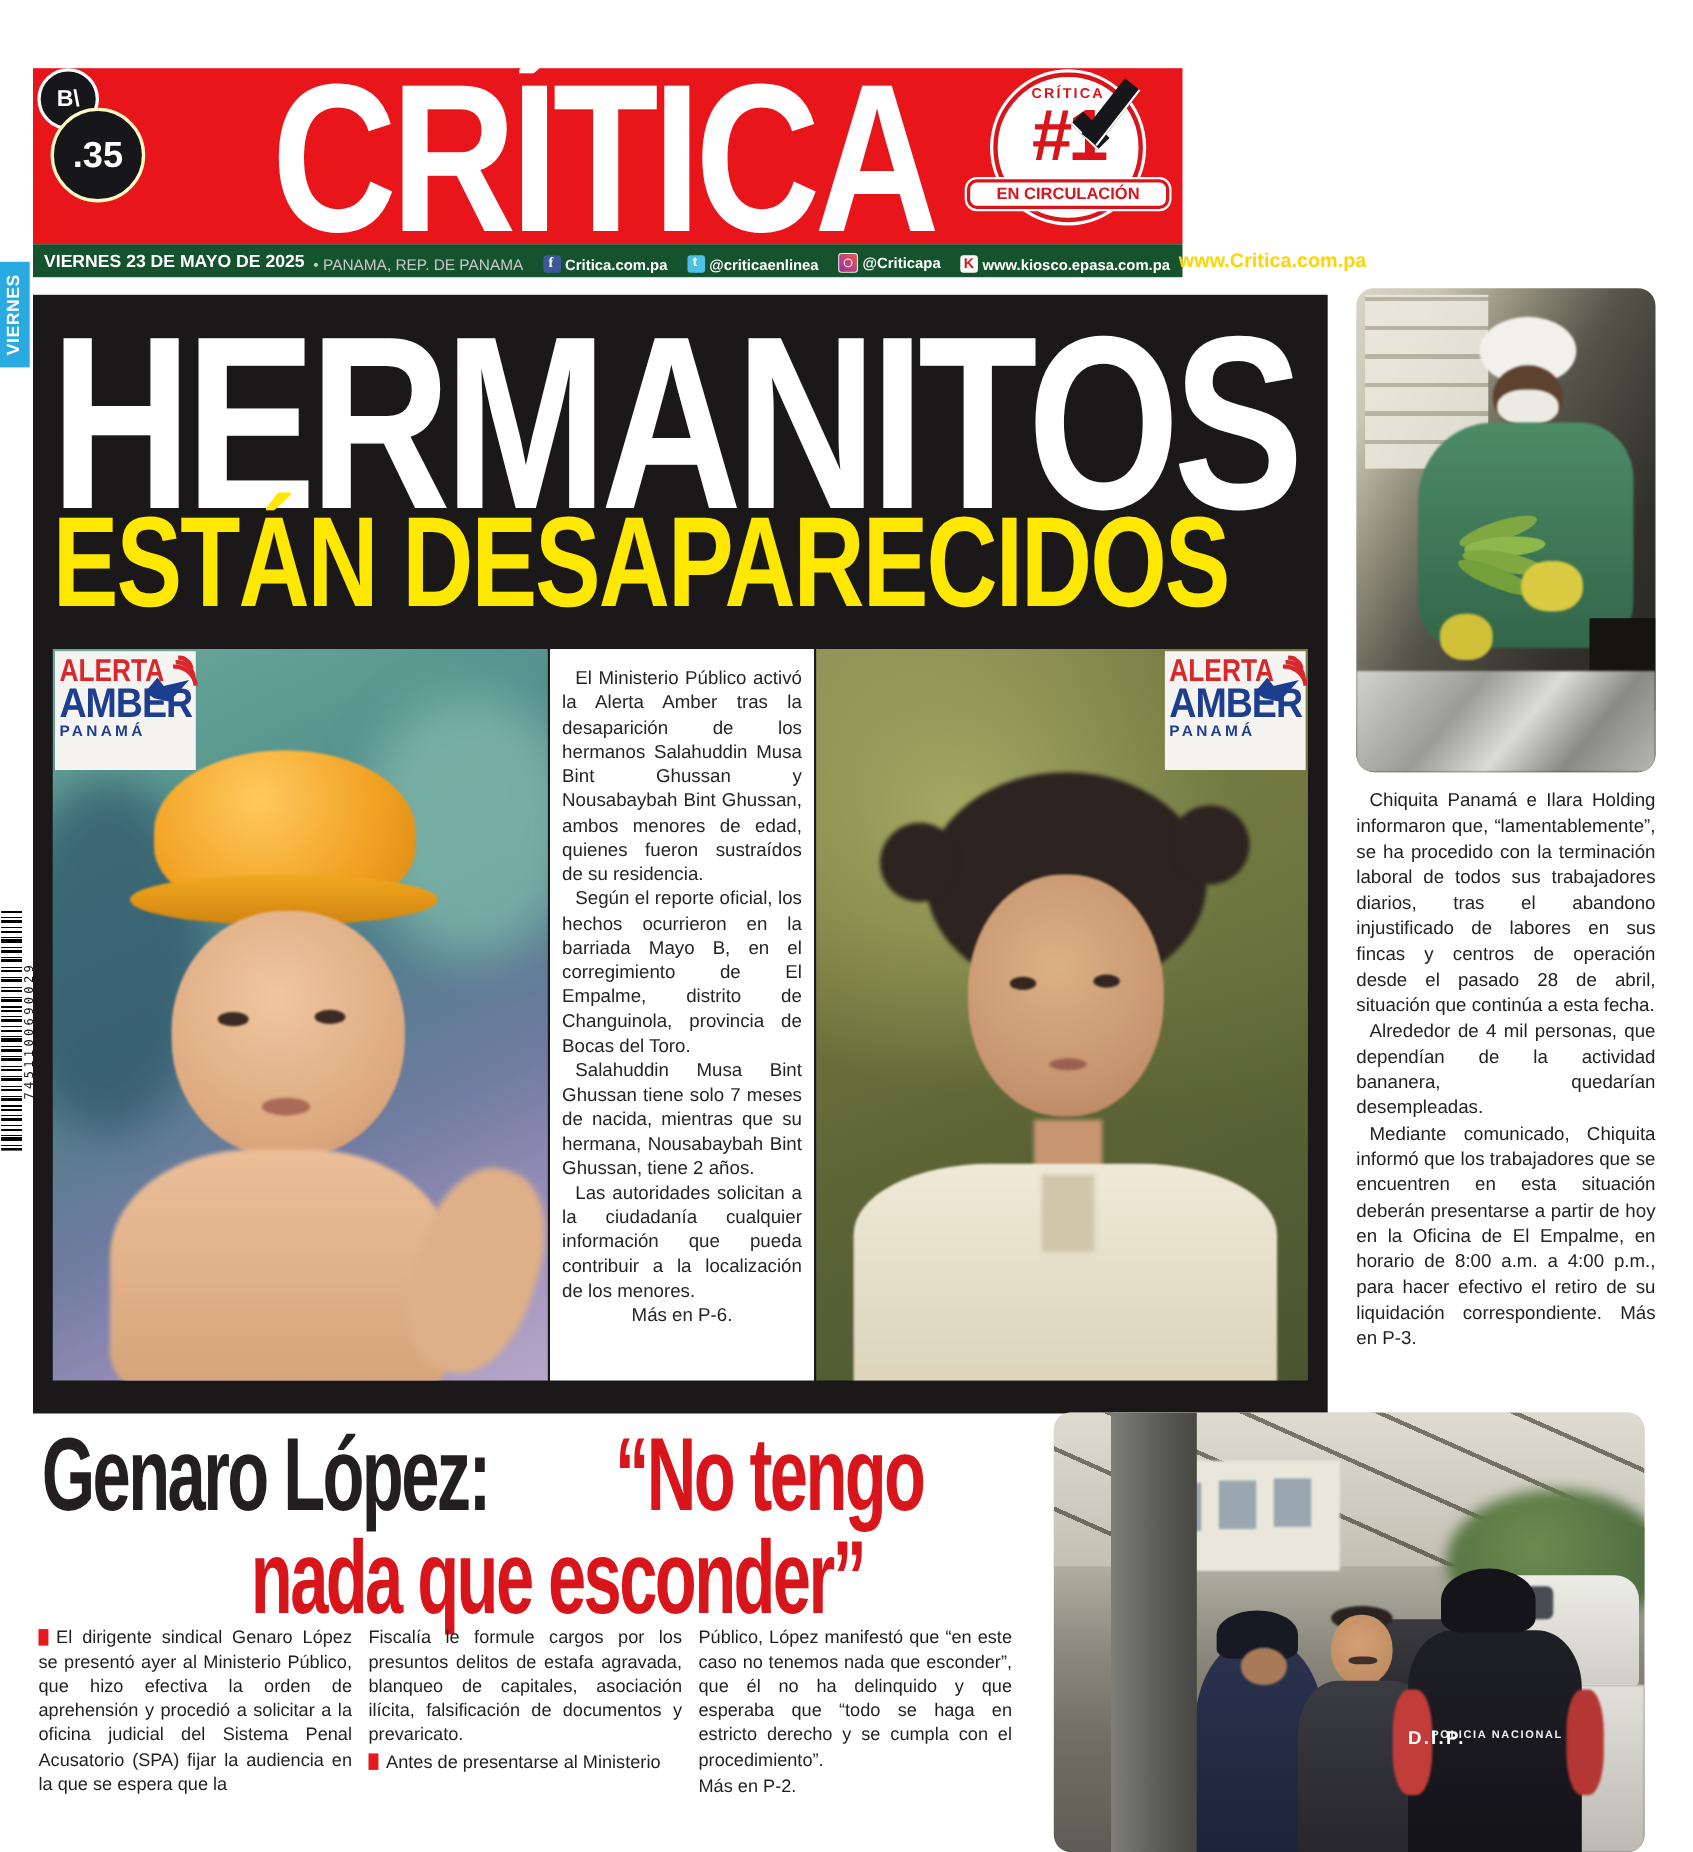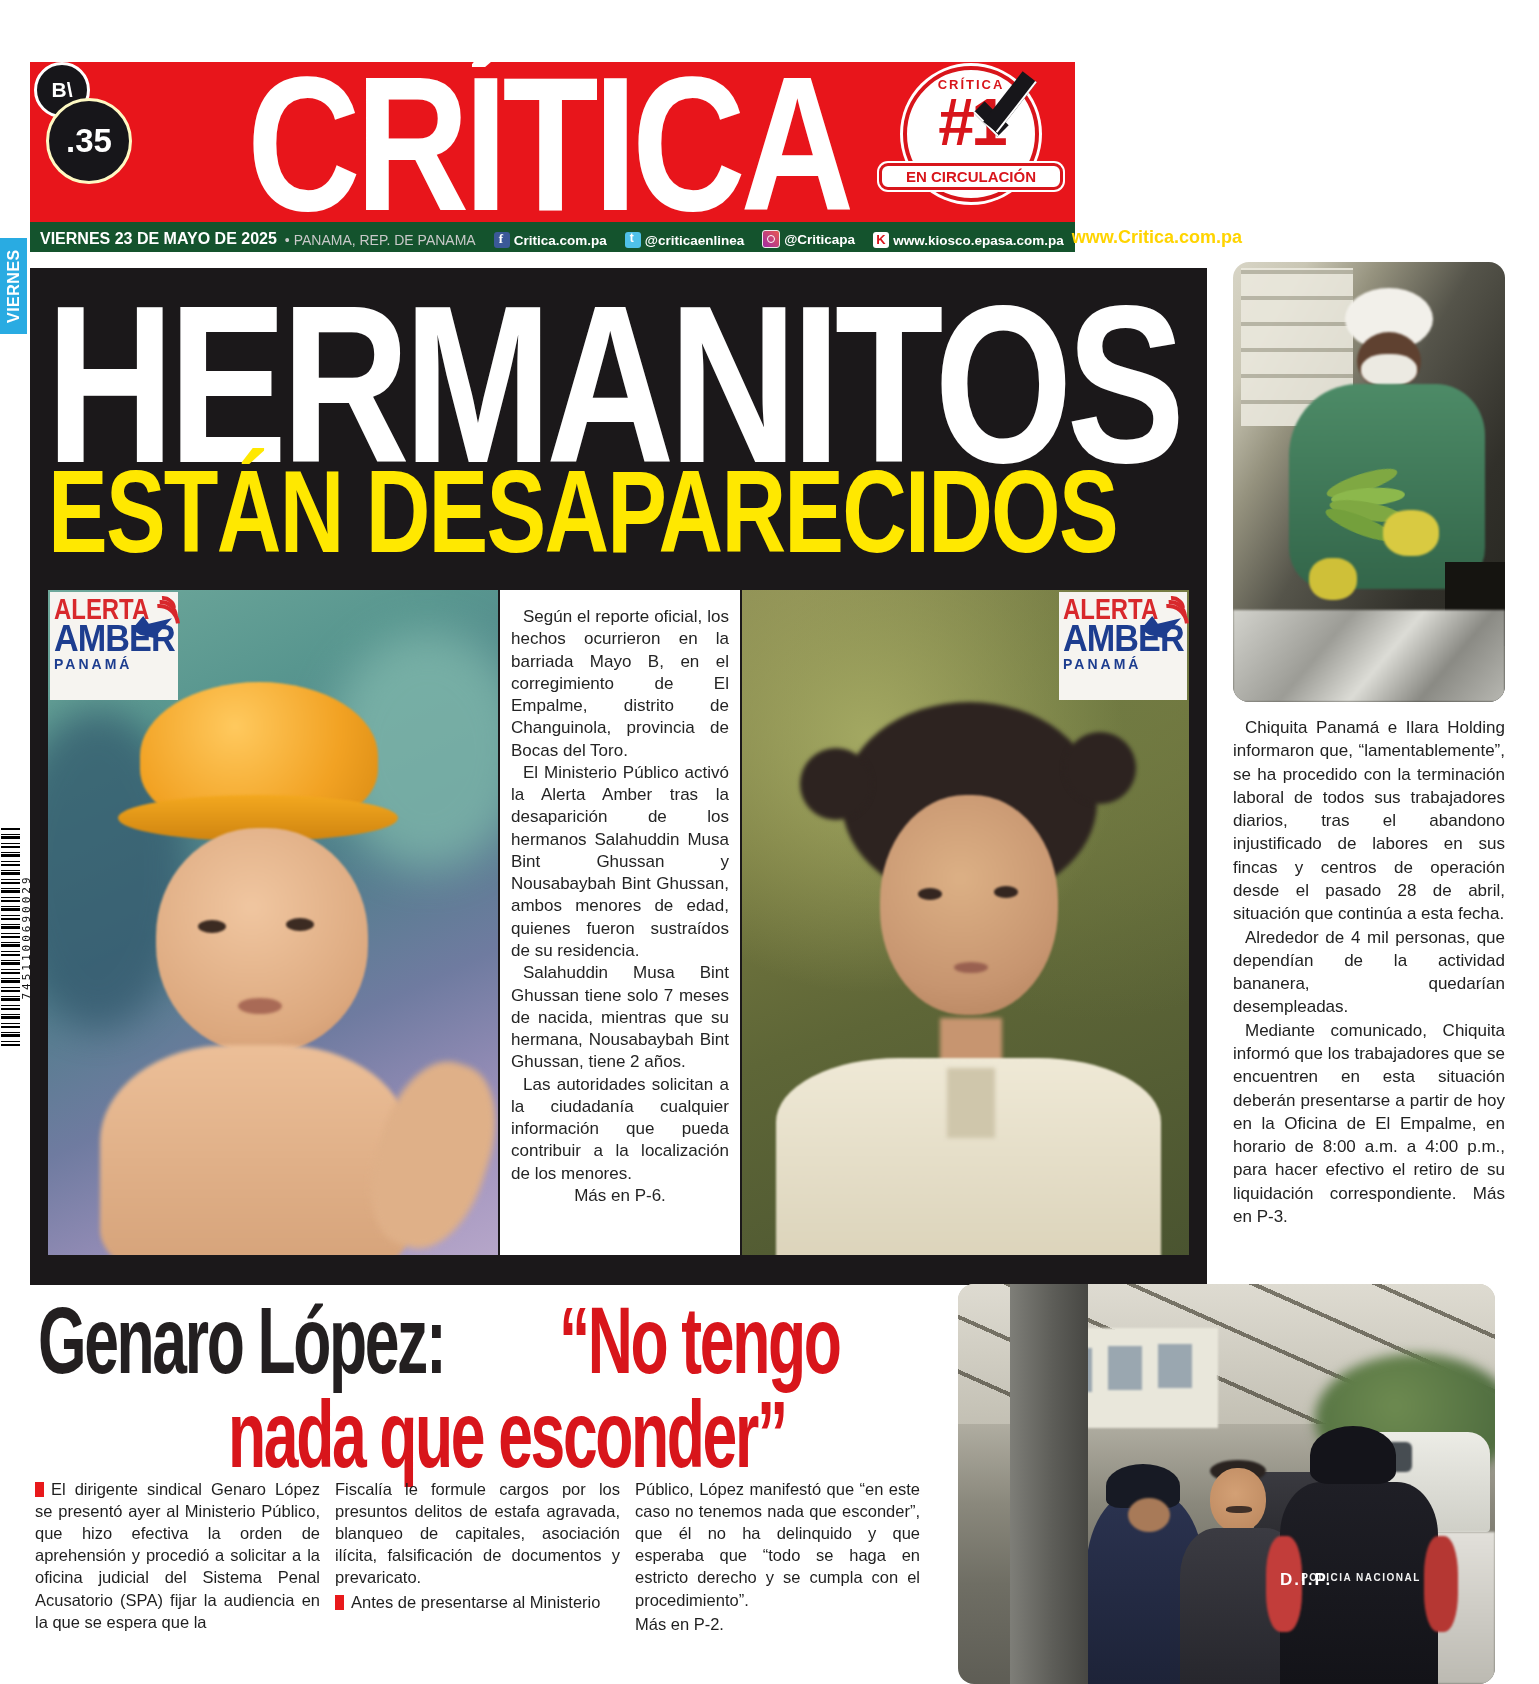--- a/index.html
+++ b/index.html
@@ -304,22 +304,22 @@
           <div class="sw">
               <i class="s1"></i>
               <i class="s2"></i>
               <i class="s3"></i>
               <b></b>
             </div>
         </div>
       </div>
 
       <div class="story-col">
+        <p>El Ministerio Público activó la Alerta Amber tras la desaparición de los hermanos Salahuddin Musa Bint Ghussan y Nousabaybah Bint Ghussan, ambos menores de edad, quienes fueron sustraídos de su residencia.</p>
         <p>Según el reporte oficial, los hechos ocurrieron en la barriada Mayo B, en el corregimiento de El Empalme, distrito de Changuinola, provincia de Bocas del Toro.</p>
-        <p>El Ministerio Público activó la Alerta Amber tras la desaparición de los hermanos Salahuddin Musa Bint Ghussan y Nousabaybah Bint Ghussan, ambos menores de edad, quienes fueron sustraídos de su residencia.</p>
         <p>Salahuddin Musa Bint Ghussan tiene solo 7 meses de nacida, mientras que su hermana, Nousabaybah Bint Ghussan, tiene 2 años.</p>
         <p>Las autoridades solicitan a la ciudadanía cualquier información que pueda contribuir a la localización de los menores.</p>
         <p class="more">Más en P-6.</p>
       </div>
 
       <div class="photo ph-girl">
         <div class="hair"></div>
         <div class="bun1"></div>
           <div class="bun2"></div>
         <div class="face"></div>

